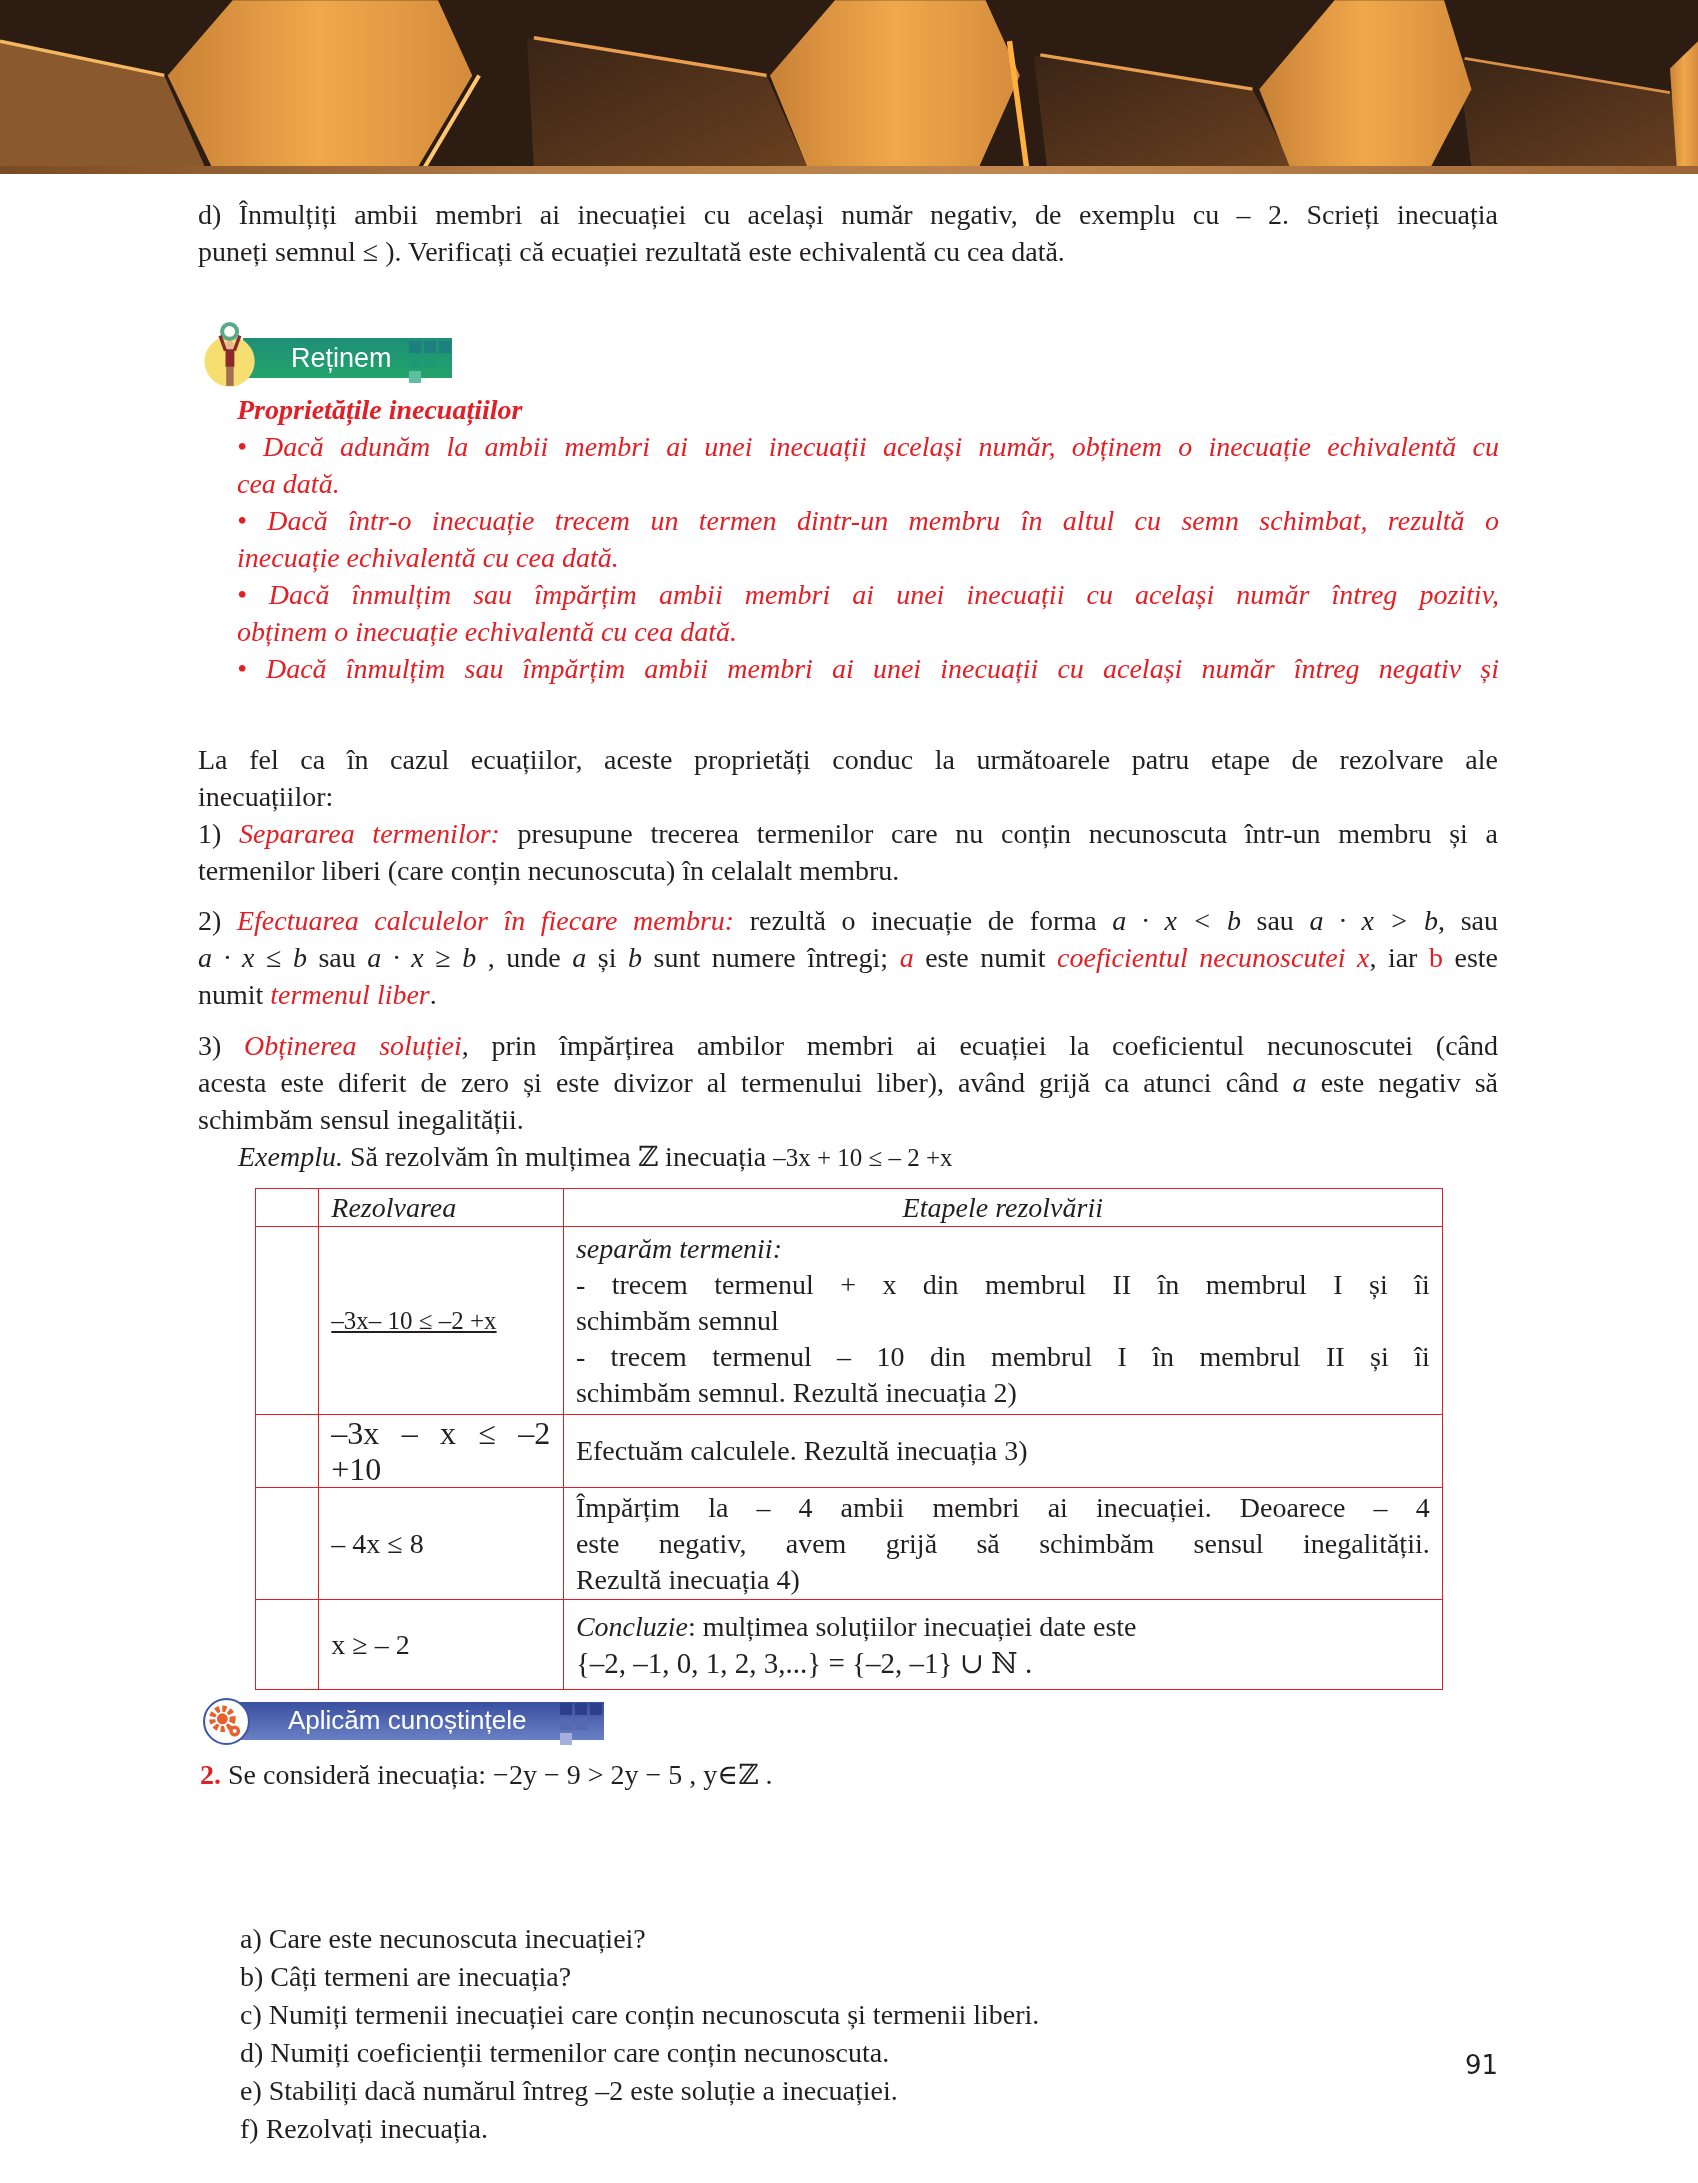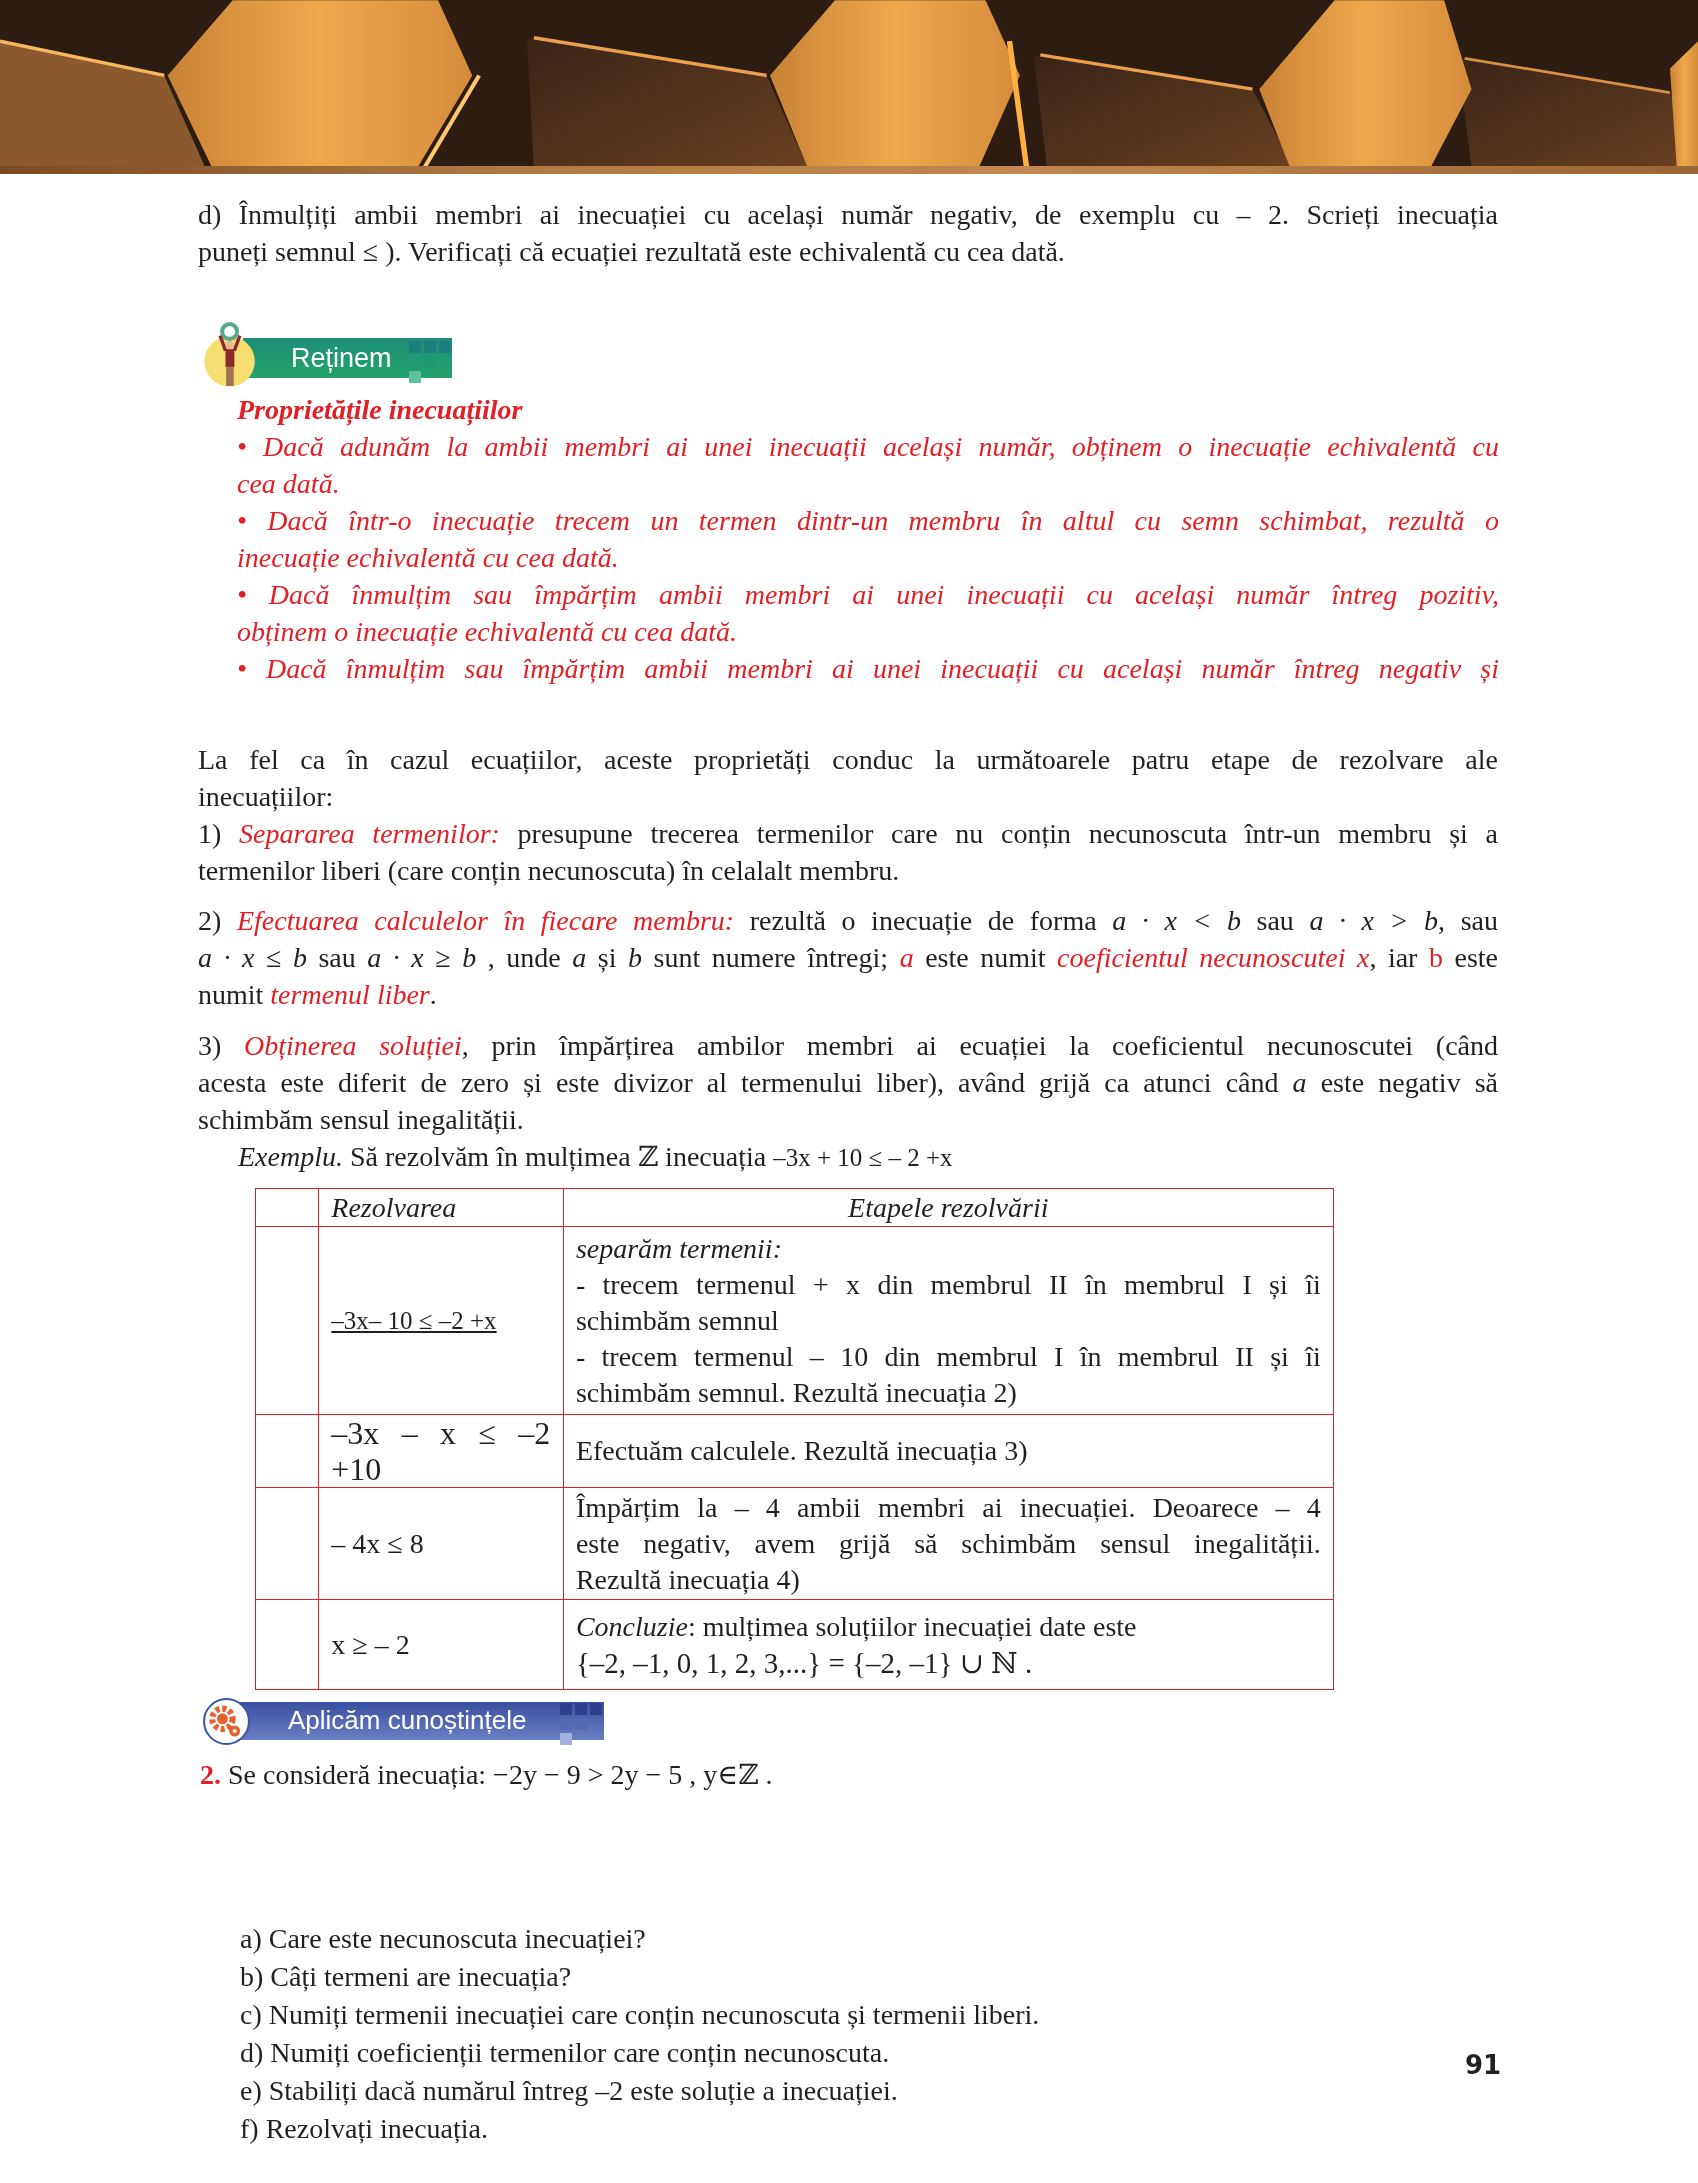--- a/index.html
+++ b/index.html
@@ -13,28 +13,28 @@
   .txt { position:absolute; font-size:28px; line-height:37px; text-align:justify; }
   .txt p { margin:0; }
   .red { color:#e31e24; }
   .it { font-style:italic; }
   .b { font-weight:bold; }
   .jl { text-align-last:justify; }
   .badge { position:absolute; display:flex; align-items:center; }
   .badge .bar { height:40px; display:flex; align-items:center; color:#fff;
                 font-family:"Liberation Sans","DejaVu Sans",sans-serif; font-size:27px; padding-left:48px; }
   .sq { position:absolute; width:12.3px; height:12.3px; }
-  table.sol { position:absolute; left:255px; top:1188px; width:1079px; border-collapse:collapse;
+  table.sol { position:absolute; left:255px; top:1188px; width:1188px; border-collapse:collapse;
               font-size:28px; line-height:36px; }
   table.sol td { border:1.4px solid #e31e24; vertical-align:middle; padding:0 12.3px; text-align:justify; }
   table.sol td.c0 { width:62px; padding:0; }
   table.sol td.c1 { width:219px; }
   .math { font-family:"Liberation Serif","DejaVu Serif",serif; }
   .pagenum { position:absolute; left:1465px; top:2050px; font-family:"DejaVu Sans",sans-serif;
-             font-weight:bold; font-size:26px; color:#231f20; }
+             font-weight:normal; font-size:26px; color:#231f20; }
   .ex-items { position:absolute; left:240px; top:1920px; font-size:28px; line-height:38px; }
   .ex-items div { white-space:nowrap; }
 </style>
 </head>
 <body>
 
 <div class="banner">
   <svg width="1698" height="168" viewBox="0 0 2481 245">
     <defs>
       <linearGradient id="g1" x1="0" y1="0" x2="1" y2="0">

